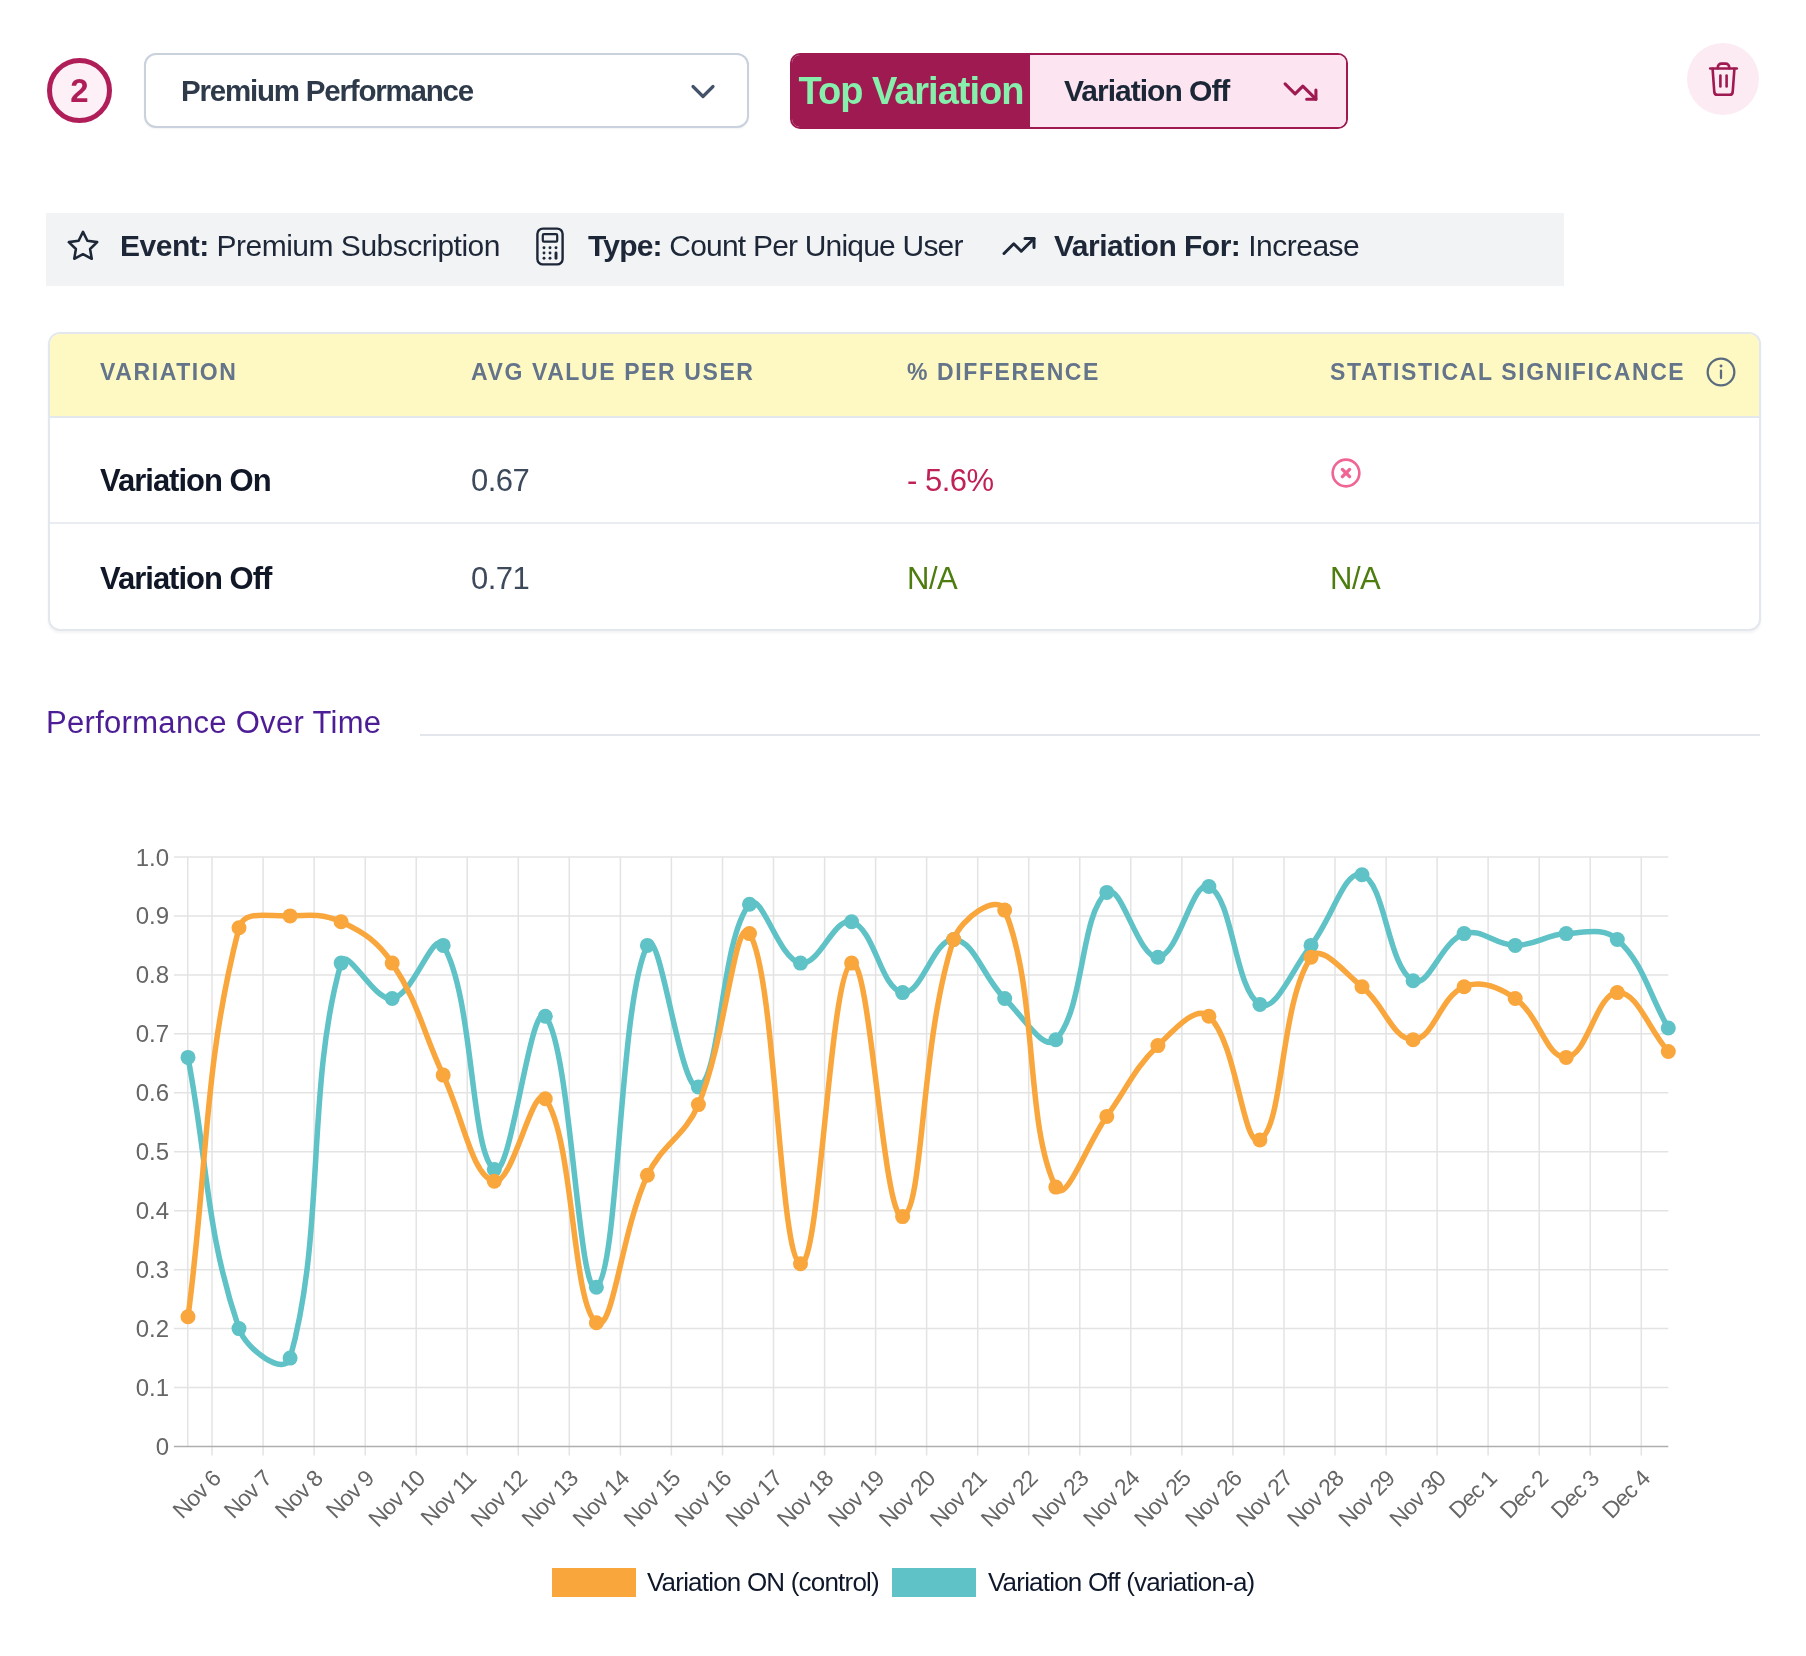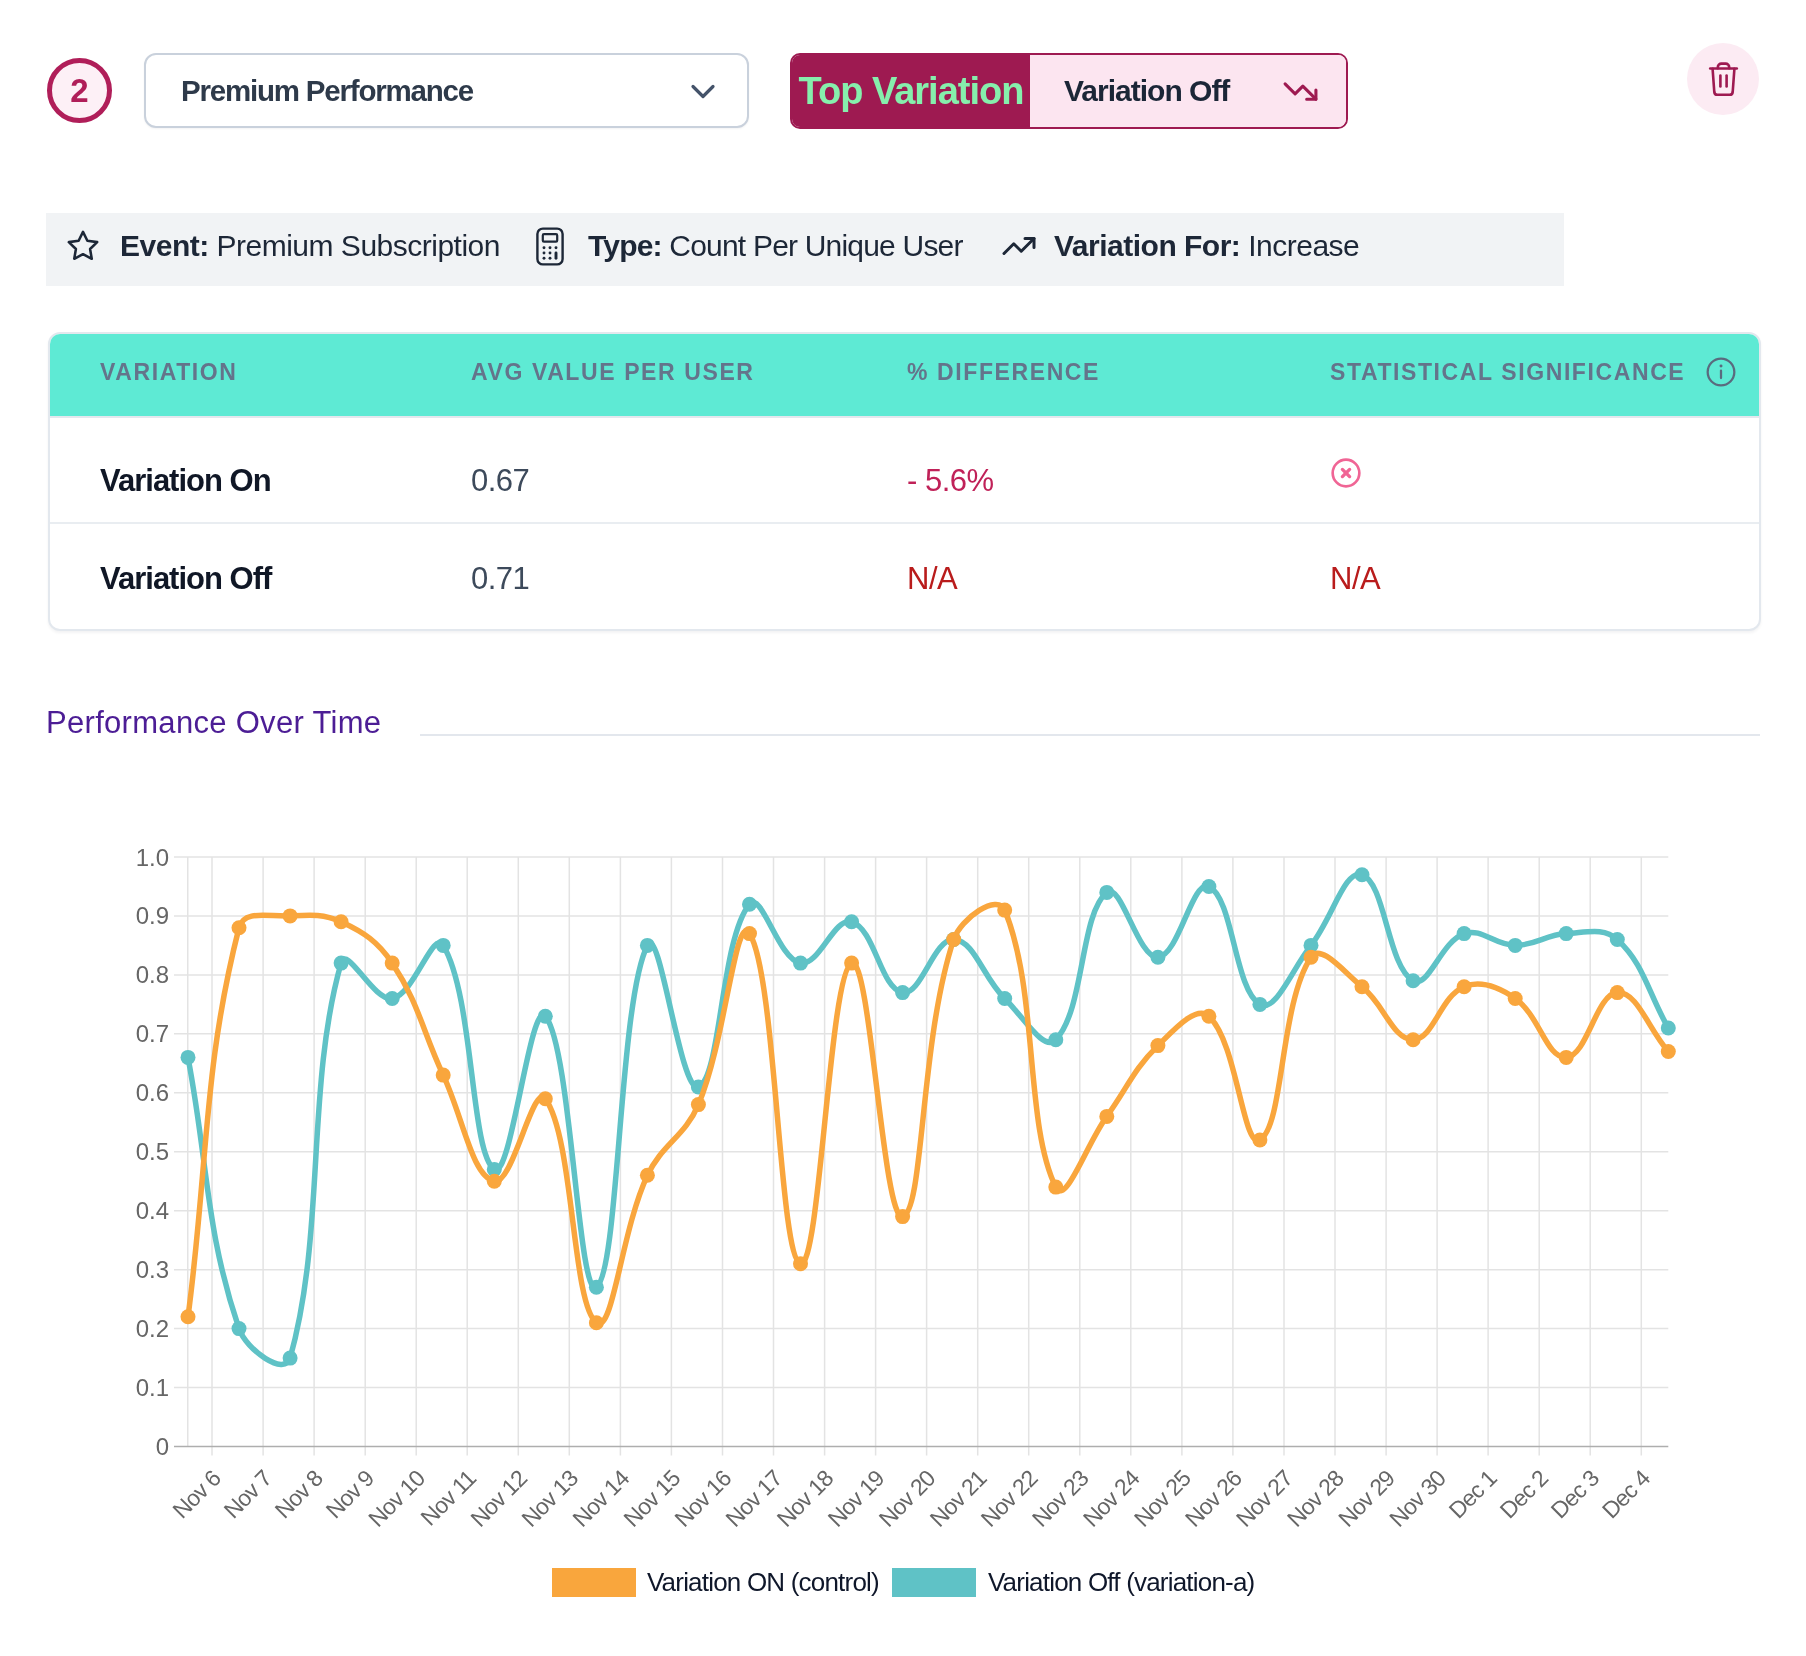--- a/index.html
+++ b/index.html
@@ -28,35 +28,35 @@
 
 .infobar { left:46px; top:213px; width:1518px; height:73px; background:#f1f3f5;
   font-size:30px; color:#1d2737; }
 .infobar .g { position:absolute; top:-3.5px; height:100%; display:flex; align-items:center;
   letter-spacing:-0.5px; }
 .infobar b { font-weight:700; }
 
 .tbl { left:48px; top:332px; width:1713px; height:299px; border:2px solid #e3e8ee;
   border-radius:12px; background:#fff; overflow:hidden;
   box-shadow:0 2px 3px rgba(16,24,40,0.05); }
-.thead { position:relative; height:84px; background:#5eead4; border-bottom:2px solid #e3e8ee;
+.thead { position:relative; height:84px; background:#fef9c3; border-bottom:2px solid #e3e8ee;
   font-size:23px; font-weight:700; color:#64748b; letter-spacing:1.6px; }
 .trow { position:relative; height:106px; font-size:31px; letter-spacing:-0.5px; }
 .trow1 { border-bottom:2px solid #e9edf1;padding-left:29px; }
 .cell { position:absolute; top:50%; transform:translateY(-50%); white-space:nowrap; }
 .thead .cell { margin-top:-3px; }
 .trow1 .cell { margin-top:11px; }
 .trow2 .cell { margin-top:2px; }
 .c1 { left:50px; }
 .c2 { left:421px; }
 .c3 { left:857px; }
 .c4 { left:1248px;margin-left:32px; }
 .bold-dark { font-weight:700; letter-spacing:-1px; color:#101726; }
 .val { color:#3d4a5b; }
-.na { color:#b91c1c; }
+.na { color:#4d7c0f; }
 .diffneg { color:#c02158; }
 
 .ptitle2 { left:46px; top:706px; font-size:31px; letter-spacing:0.3px; color:#4c1d95; line-height:34px; }
 .hrline { left:420px; top:734px; width:1340px; height:0; border-top:2px solid #e3e7ed; }
 
 .sw { position:absolute; width:84px; height:29px; top:1568px; }
 .legtxt { position:absolute; top:1568px; height:29px; display:flex; align-items:center;
   font-size:26px; letter-spacing:-0.8px; color:#0f172a; }
 </style>
 </head>

